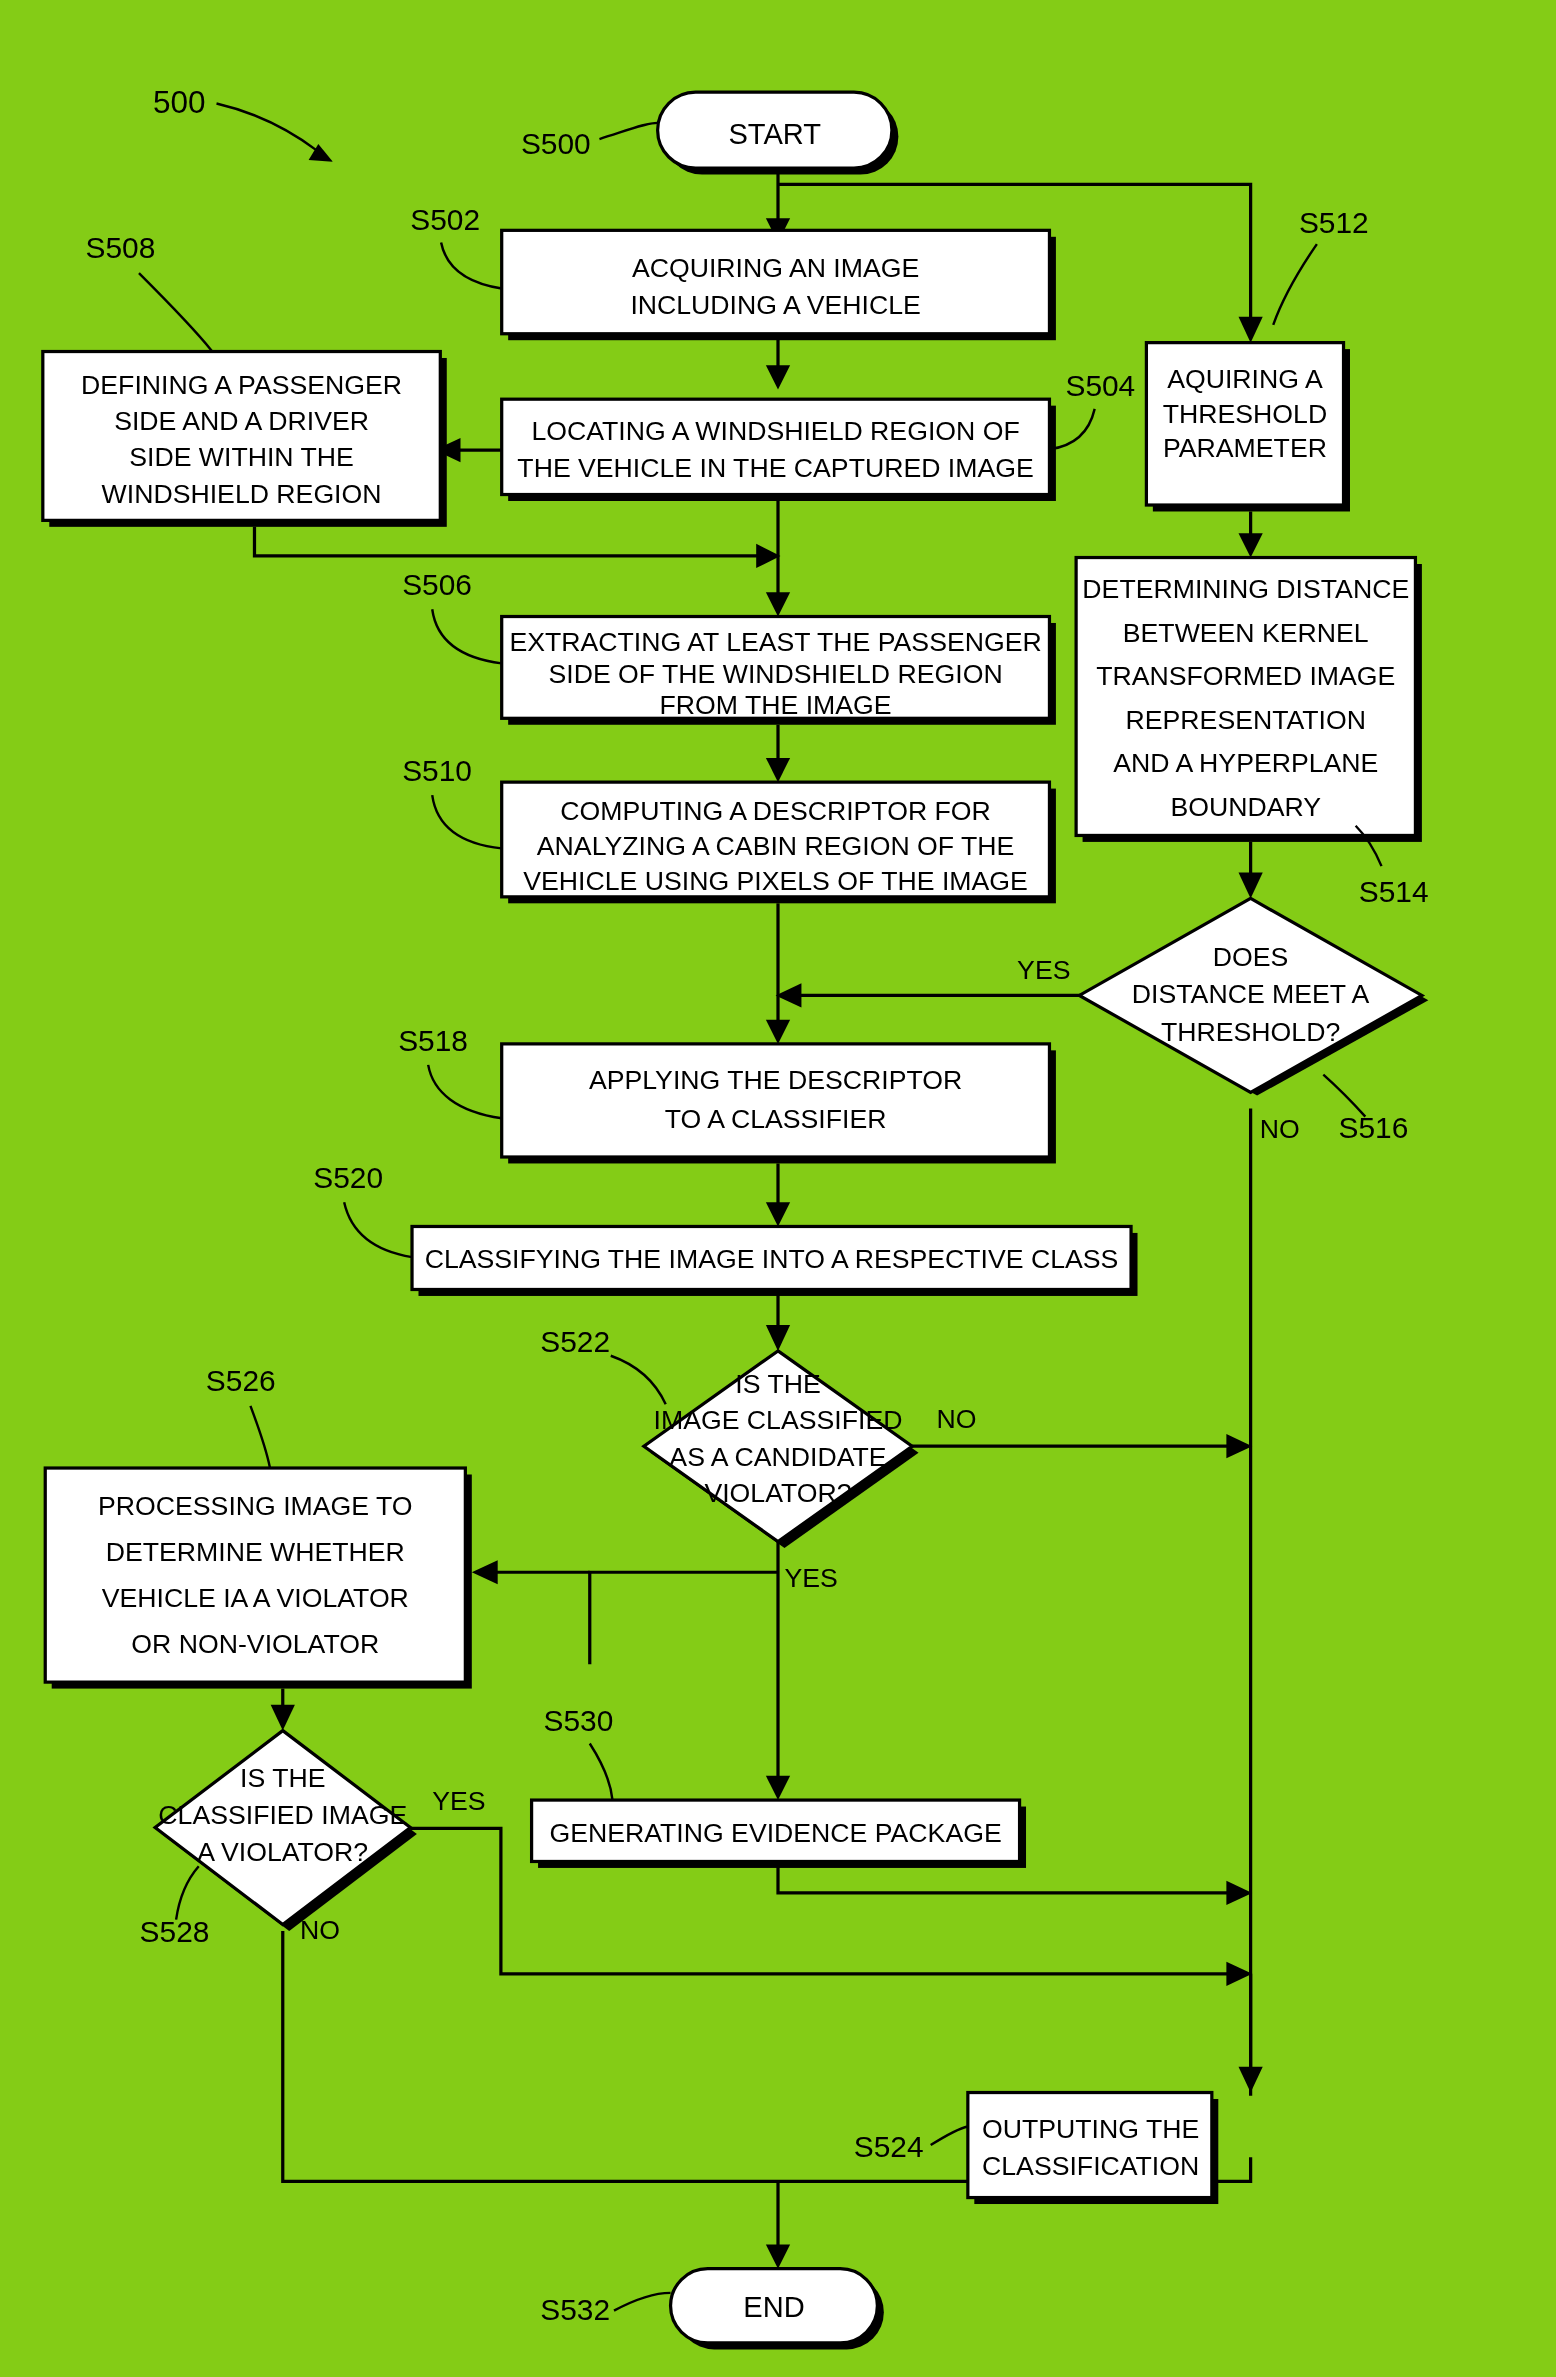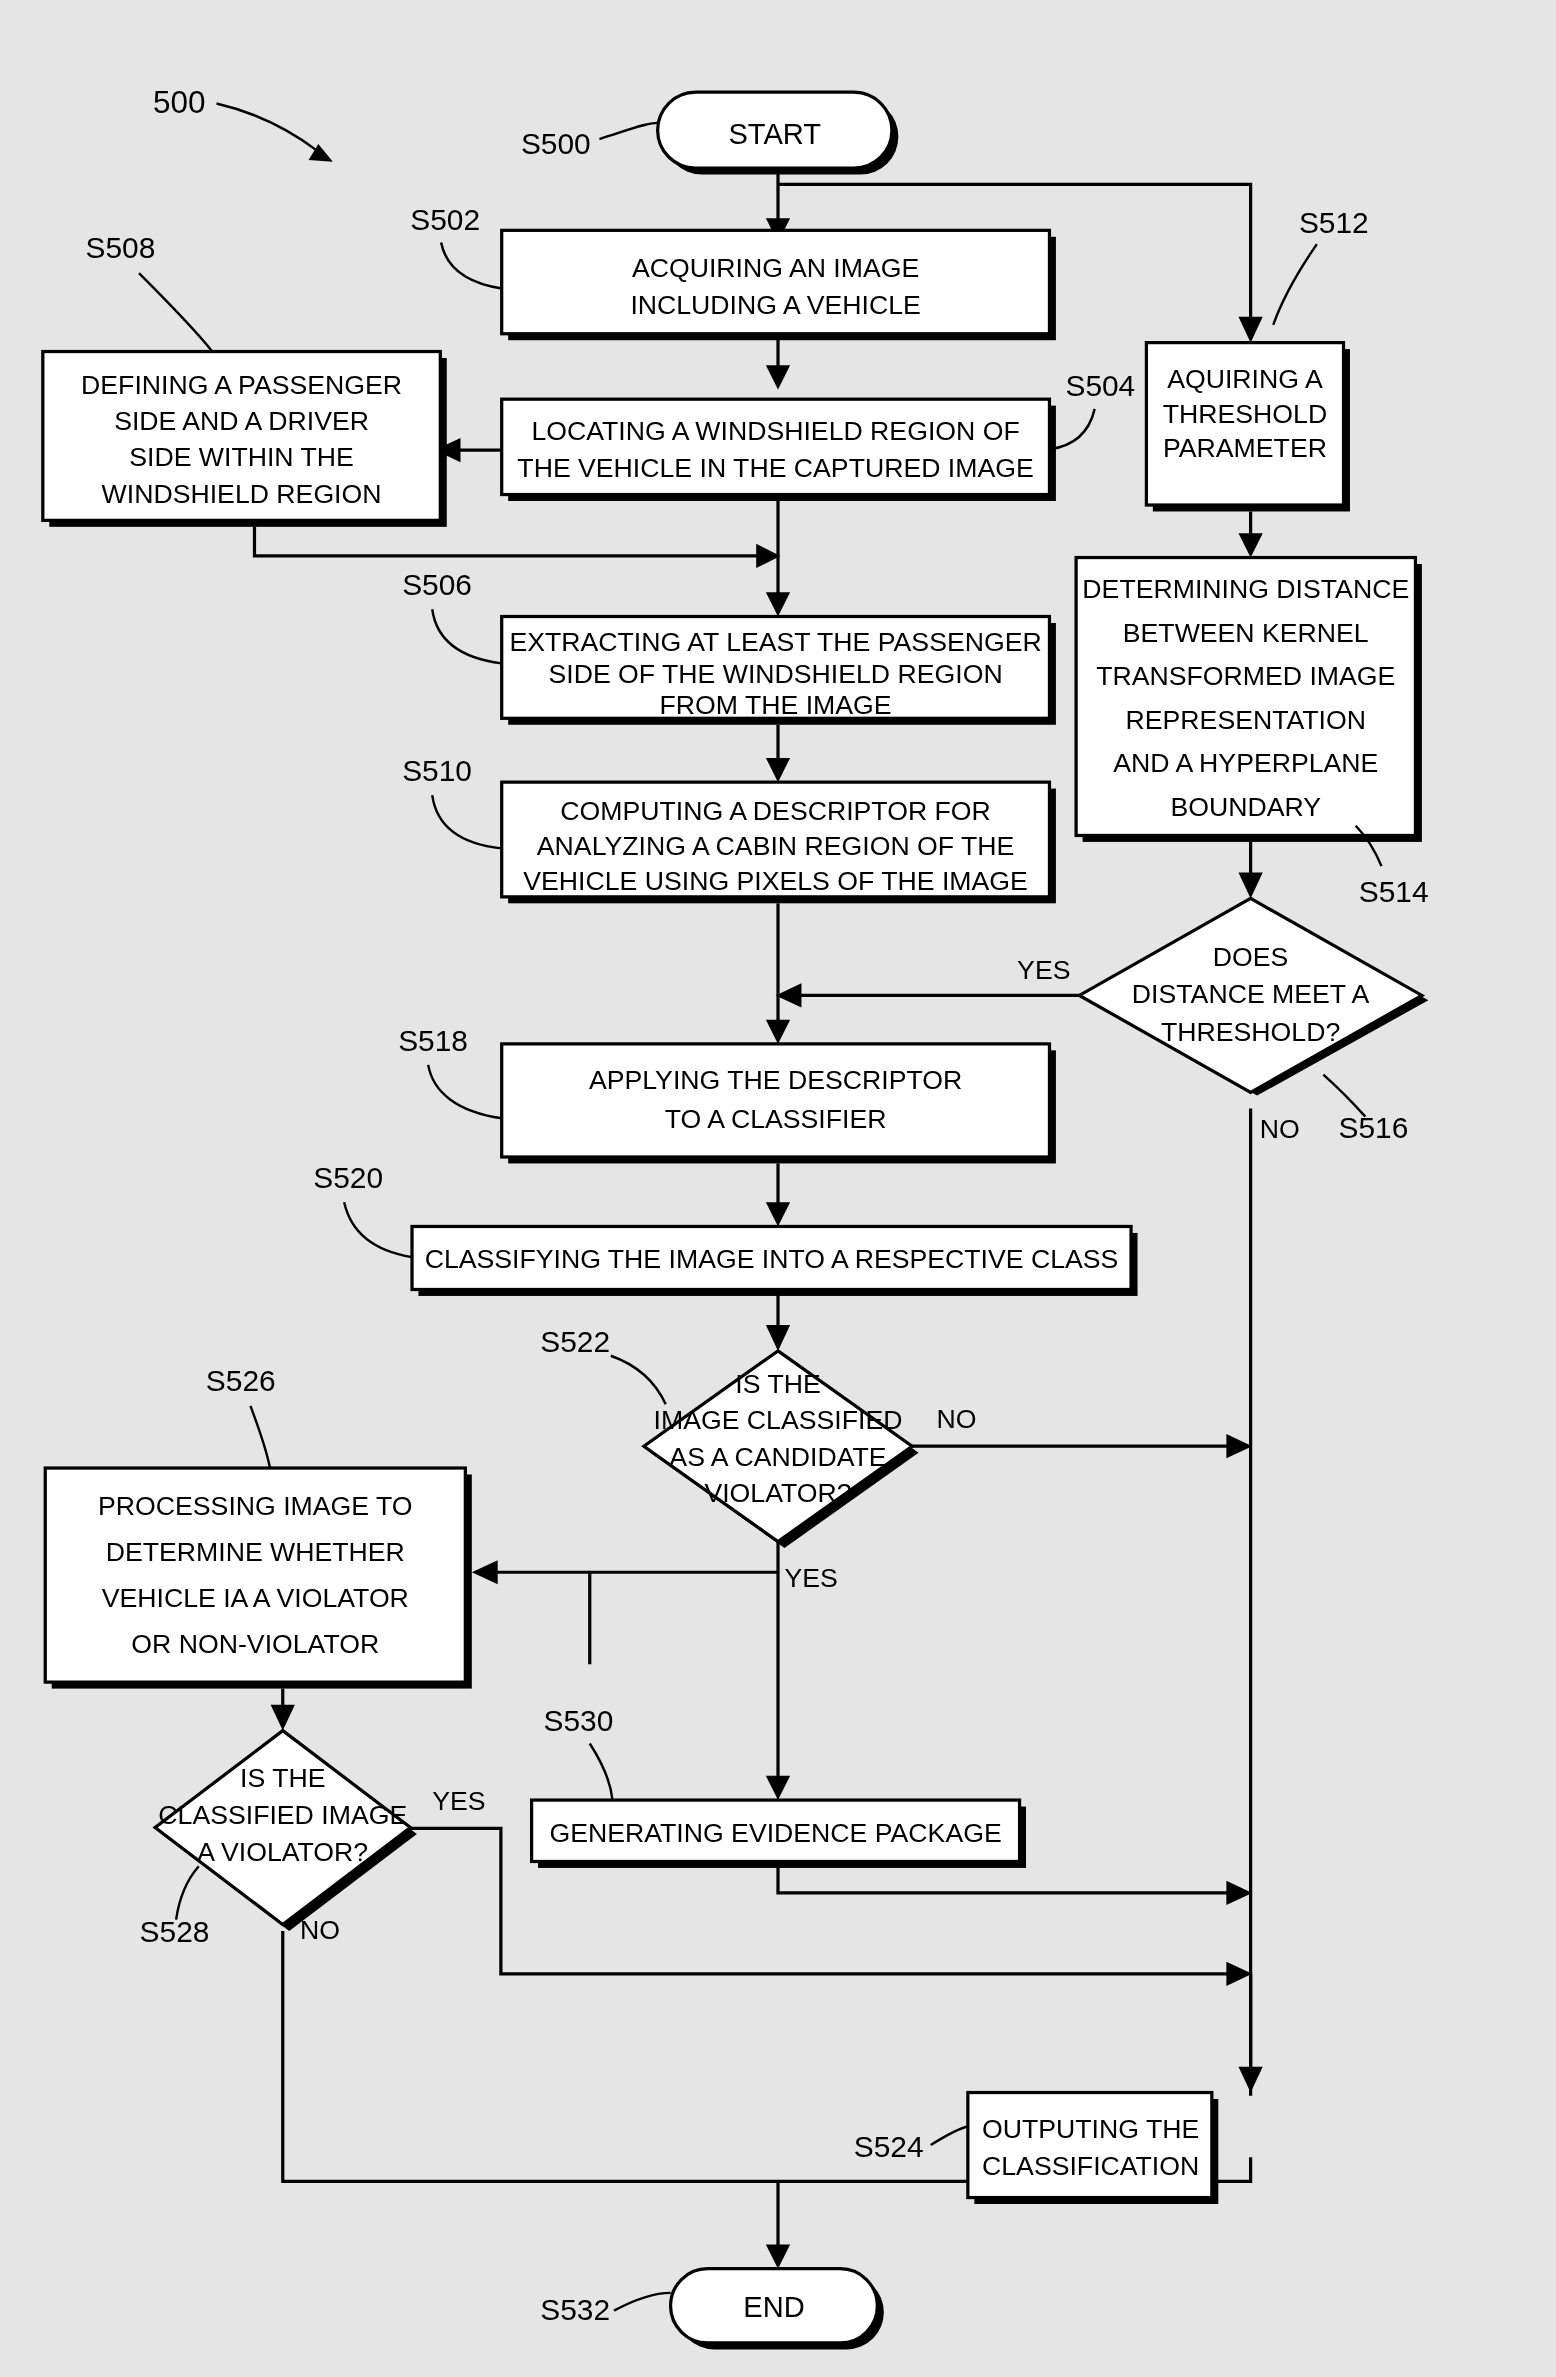--- a/index.html
+++ b/index.html
@@ -10,21 +10,21 @@
   body {
     width: 1556px;
     height: 2377px;
     font-family: "Liberation Sans", sans-serif;
     overflow: hidden;
   }
   #flowchart-root {
     position: relative;
     width: 1556px;
     height: 2377px;
-    background: #e5e5e5;
+    background: #84cc16;
   }
   svg.diagram {
     display: block;
     width: 1556px;
     height: 2377px;
   }
   .node-box {
     fill: #ffffff;
     stroke: #000000;
     stroke-width: 4;

